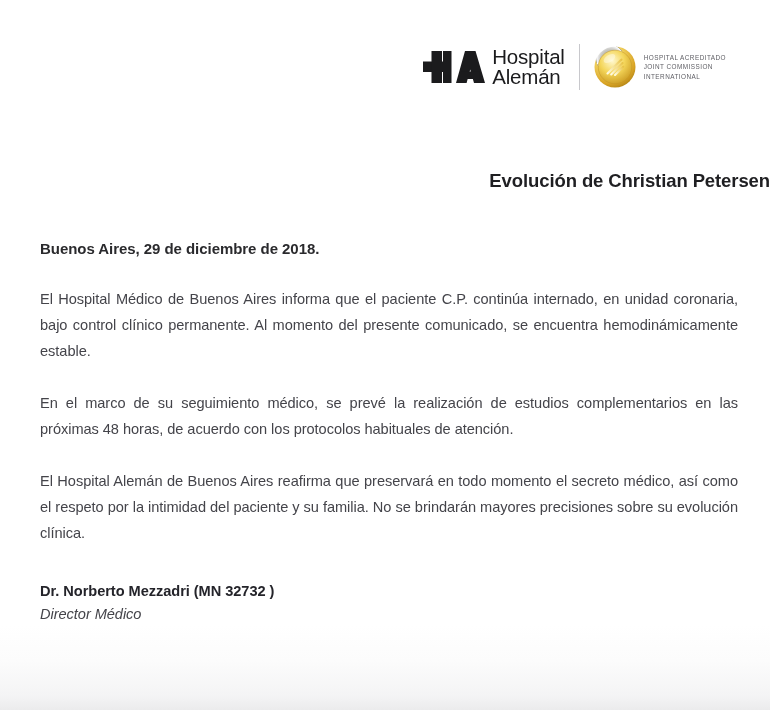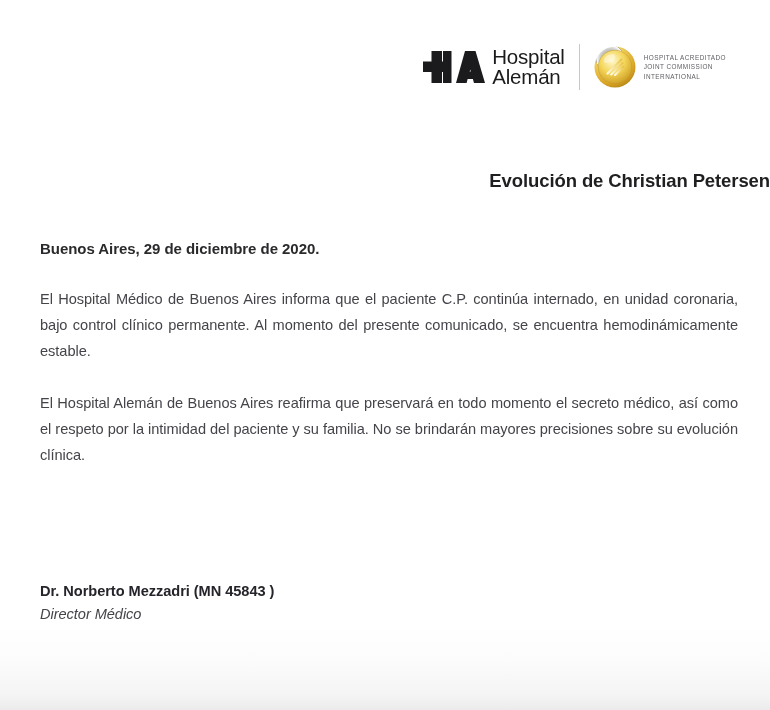--- a/index.html
+++ b/index.html
@@ -190,23 +190,24 @@
         <span>HOSPITAL ACREDITADO</span>
         <span>JOINT COMMISSION</span>
         <span>INTERNATIONAL</span>
       </div>
     </div>
   </div>
 
   <div class="doc-title">Evolución de Christian Petersen</div>
 
   <div class="content">
-    <p class="dateline">Buenos Aires, 29 de diciembre de 2020.</p>
+    <p class="dateline">Buenos Aires, 29 de diciembre de 2018.</p>
     <p class="para">El Hospital Médico de Buenos Aires informa que el paciente C.P. continúa internado, en unidad coronaria, bajo control clínico permanente. Al momento del presente comunicado, se encuentra hemodinámicamente estable.</p>
+    <p class="para">En el marco de su seguimiento médico, se prevé la realización de estudios complementarios en las próximas 48 horas, de acuerdo con los protocolos habituales de atención.</p>
     <p class="para">El Hospital Alemán de Buenos Aires reafirma que preservará en todo momento el secreto médico, así como el respeto por la intimidad del paciente y su familia. No se brindarán mayores precisiones sobre su evolución clínica.</p>
   </div>
 
   <div class="signature">
-    <div class="sig-name">Dr. Norberto Mezzadri (MN 45843 )</div>
+    <div class="sig-name">Dr. Norberto Mezzadri (MN 32732 )</div>
     <div class="sig-role">Director Médico</div>
   </div>
 
 </div>
 
 </body></html>

